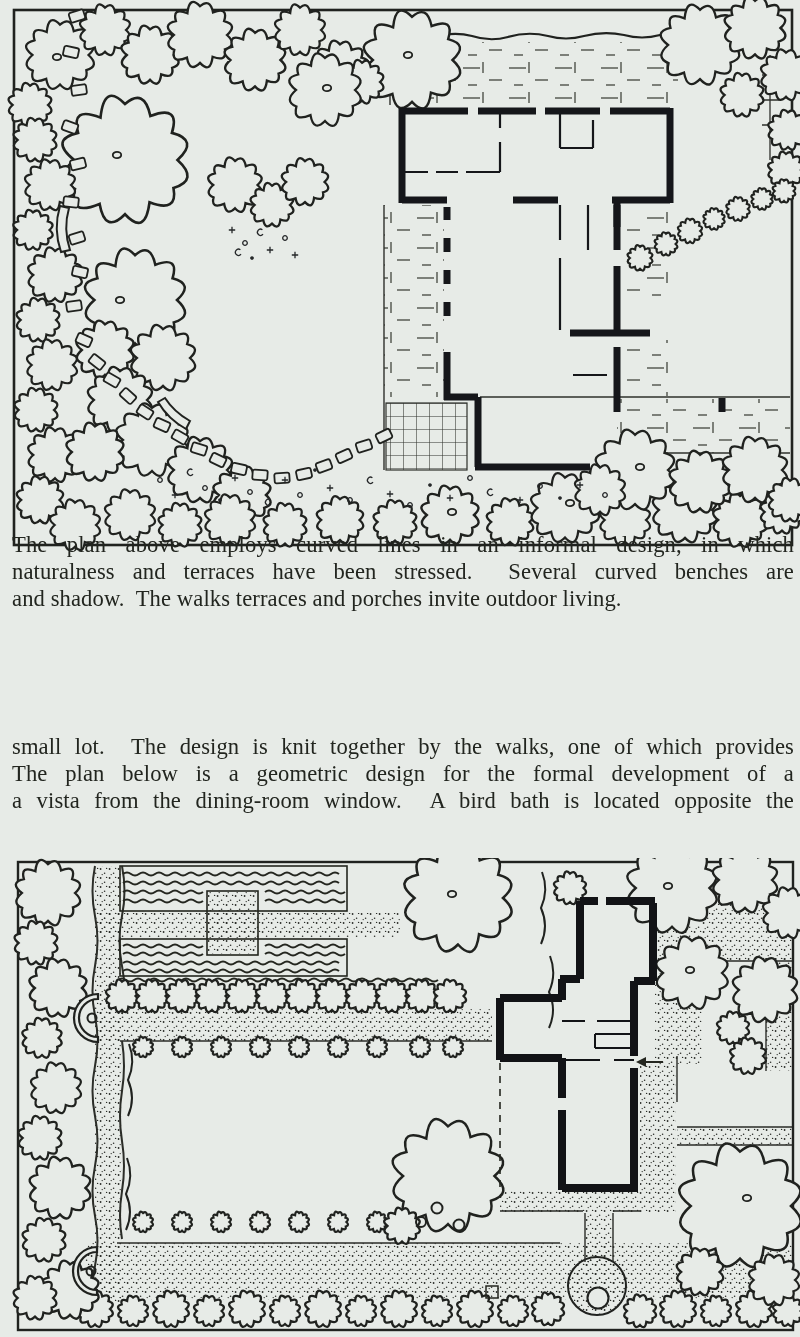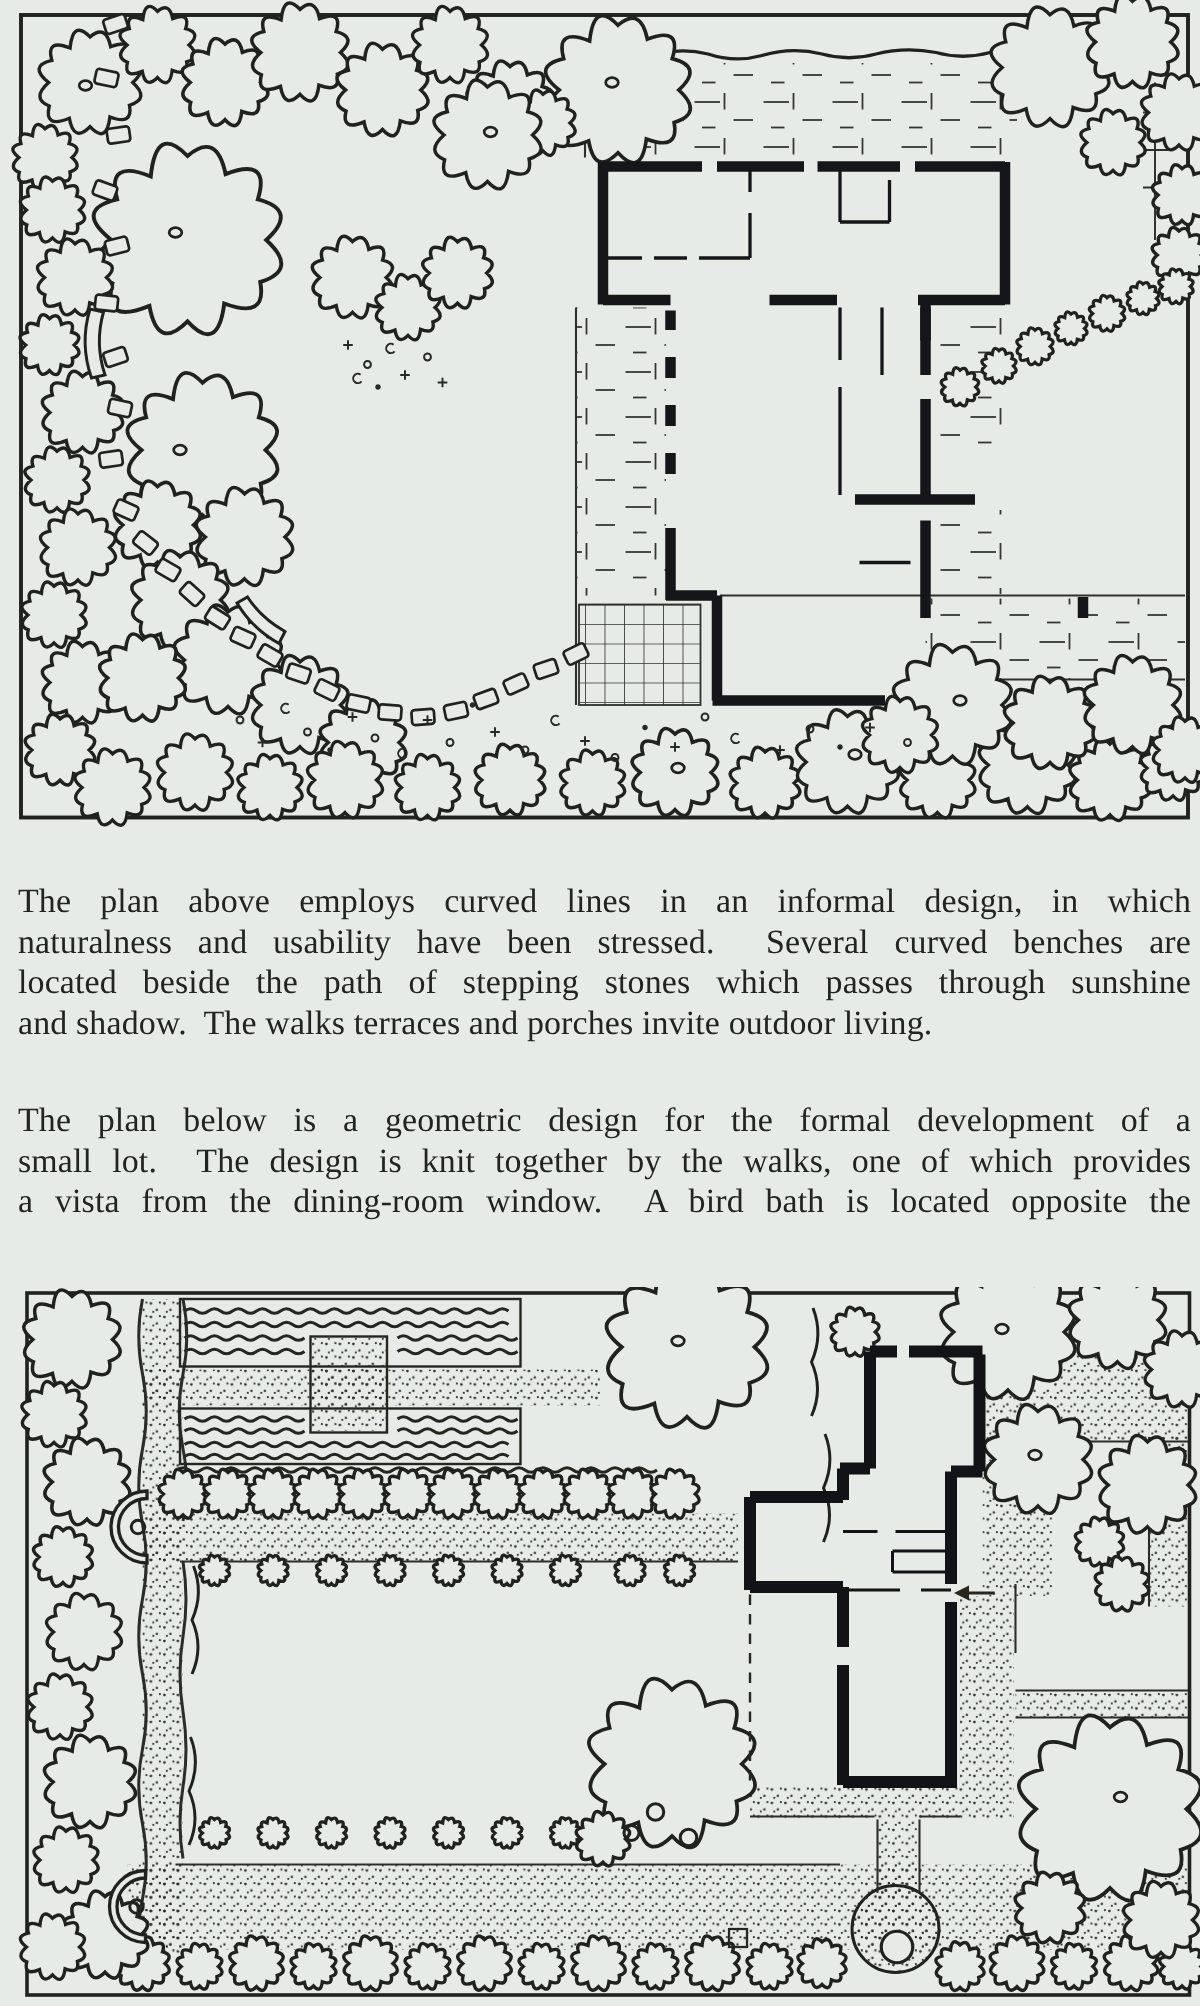--- a/index.html
+++ b/index.html
@@ -248,30 +248,29 @@
     <use href="#fo" x="470" y="478"></use>
         <use href="#fc" x="490" y="492"></use>
     <use href="#fp" x="520" y="500"></use>
         <use href="#fo" x="540" y="486"></use>
         <use href="#fd" x="560" y="498" fill="#26282a"></use>
     <use href="#fp" x="580" y="485"></use>
         <use href="#fo" x="605" y="495"></use>
   </g>
 </svg>
 
-<div class="para" style="top:588px">
+<div class="para" style="top:532px">
   <div class="jline">The plan above employs curved lines in an informal design, in which</div>
-  <div class="jline">naturalness and usability have been stressed.  Several curved benches are</div>
-  <div class="jline">located beside the path of stepping stones which passes through sunshine</div>
+  <div class="jline">naturalness and terraces have been stressed.  Several curved benches are</div>
   <div class="jline last">and shadow.  The walks terraces and porches invite outdoor living.</div>
 </div>
 
 <div class="para" style="top:734px">
+  <div class="jline">small lot.  The design is knit together by the walks, one of which provides</div>
   <div class="jline">The plan below is a geometric design for the formal development of a</div>
-  <div class="jline">small lot.  The design is knit together by the walks, one of which provides</div>
   <div class="jline">a vista from the dining-room window.  A bird bath is located opposite the</div>
 </div>
 
 <svg class="fig" style="top:858px" width="800" height="479" viewBox="0 0 800 479" aria-label="formal-geometric-garden-plan-with-house-floorplan">
 
   <rect x="18" y="4" width="775" height="468" fill="none" stroke="#20221f" stroke-width="2.4"></rect>
 
   <g>
     <rect x="95" y="8" width="27" height="437" fill="url(#dots)"></rect>
     <rect x="95" y="55" width="305" height="24" fill="url(#dots)"></rect>

